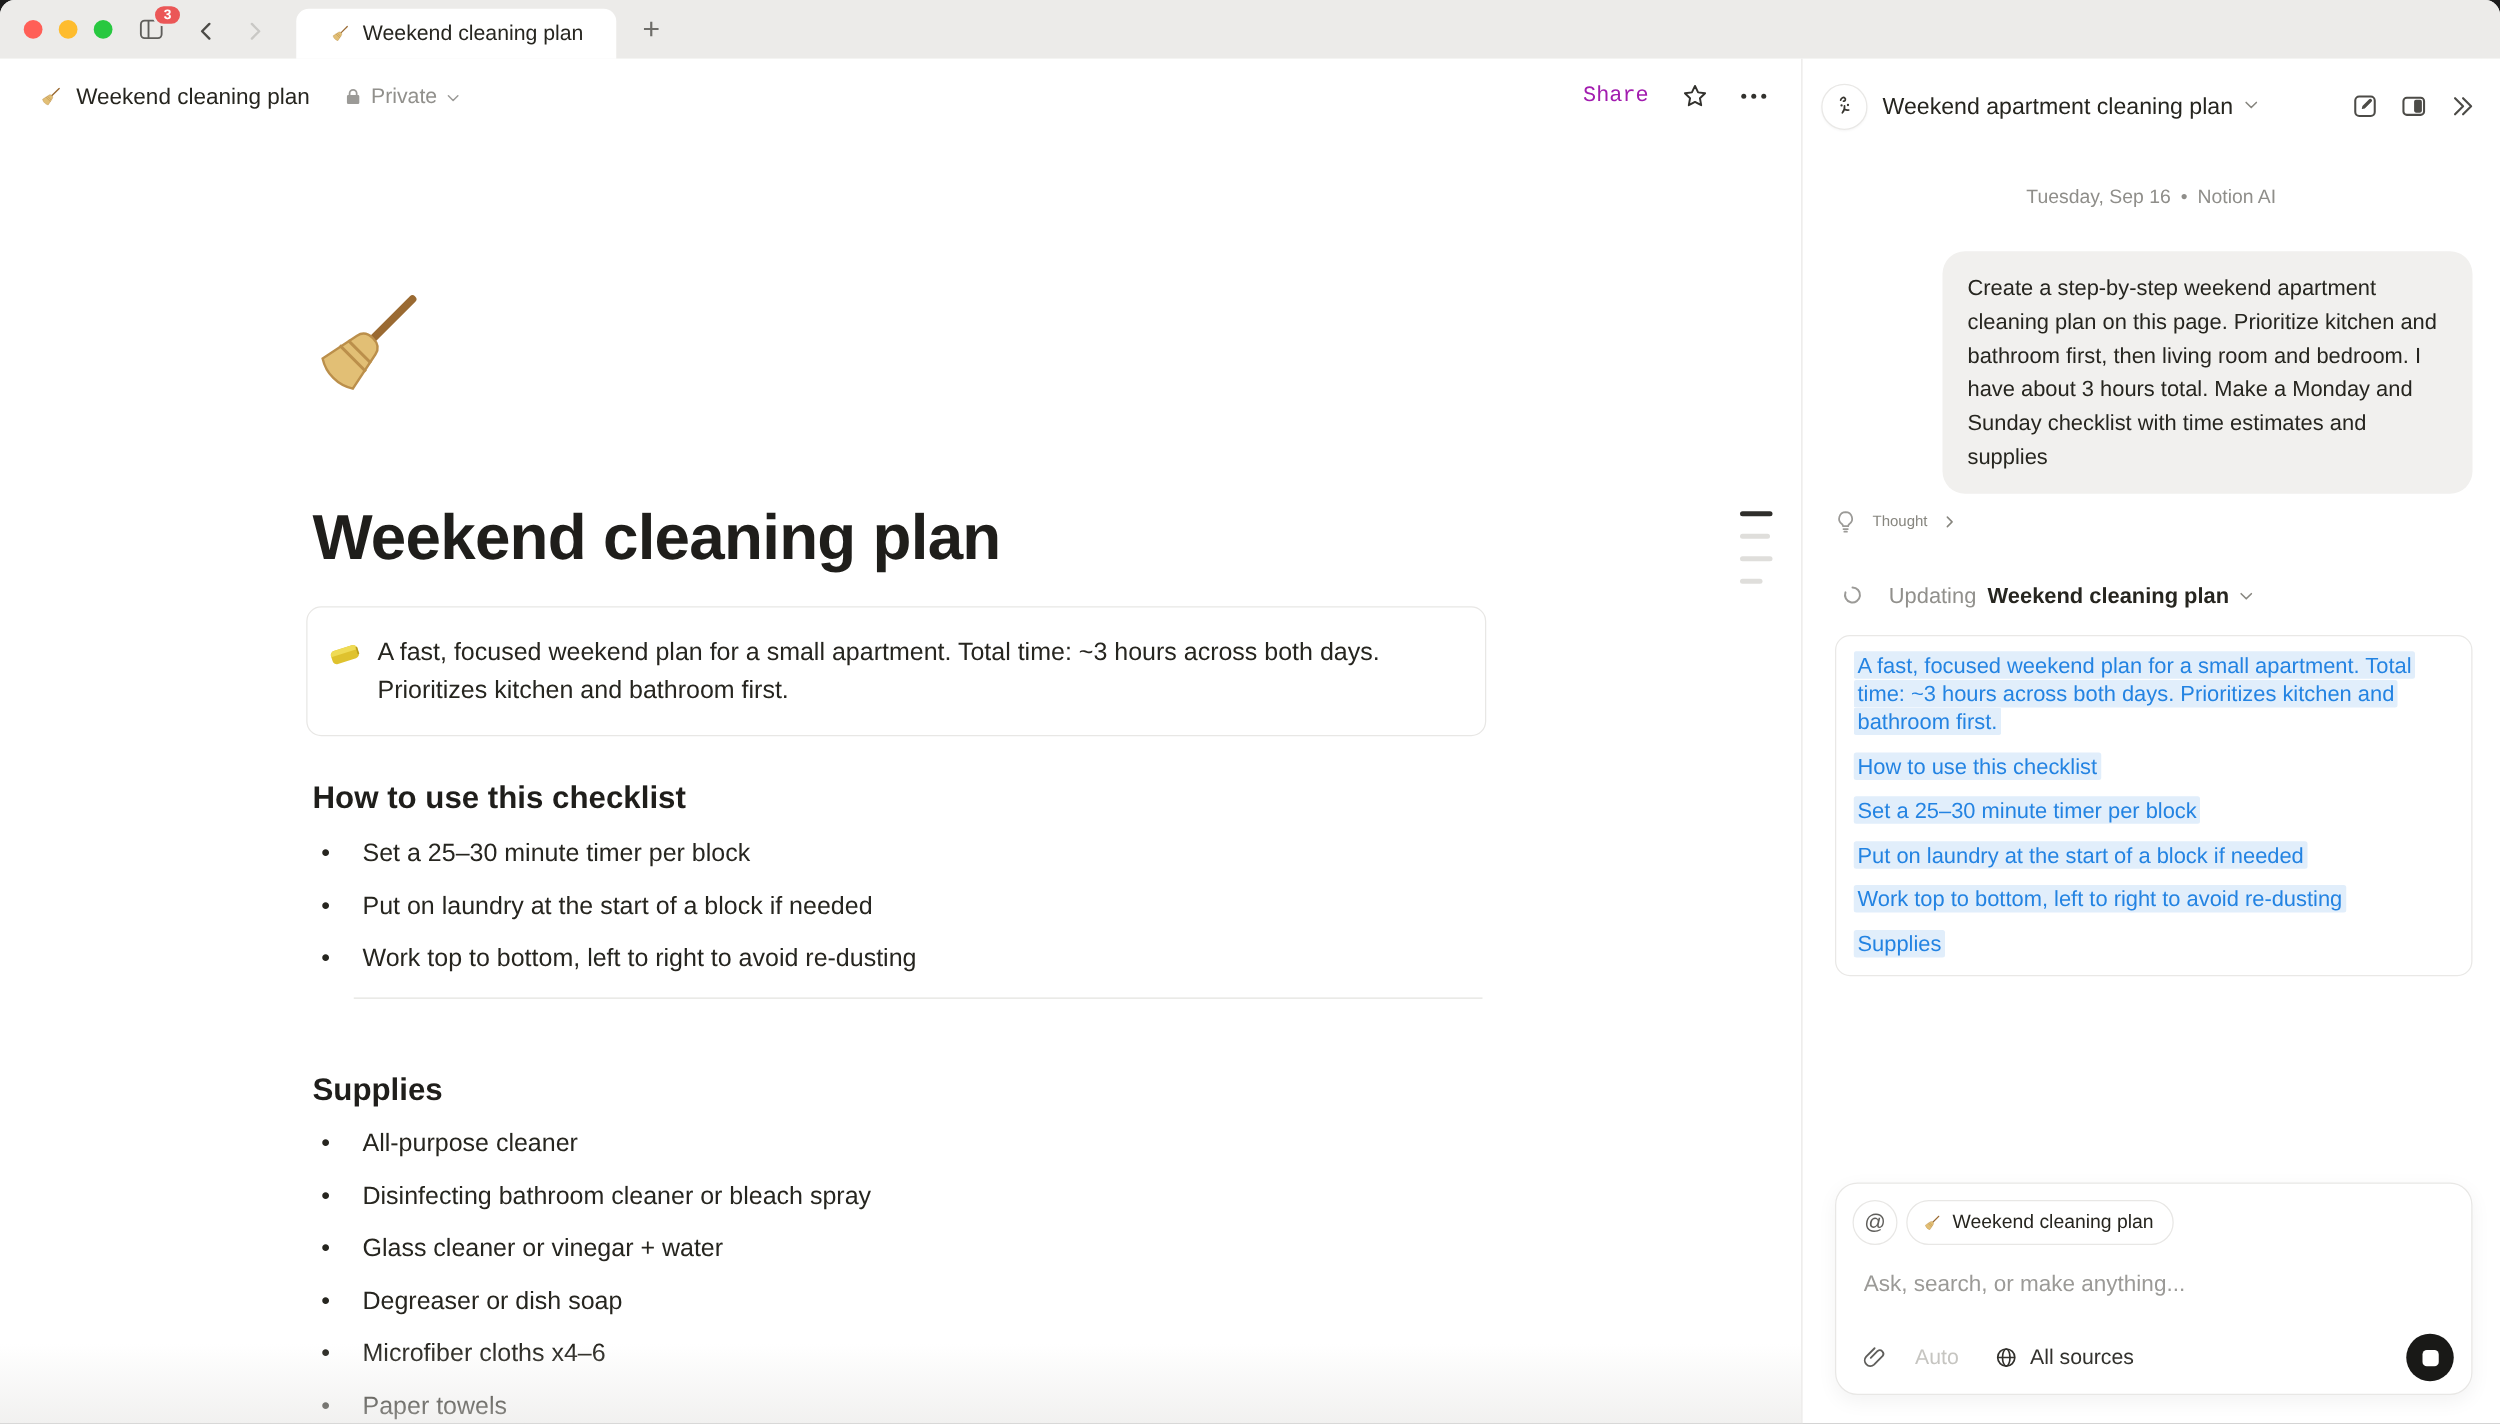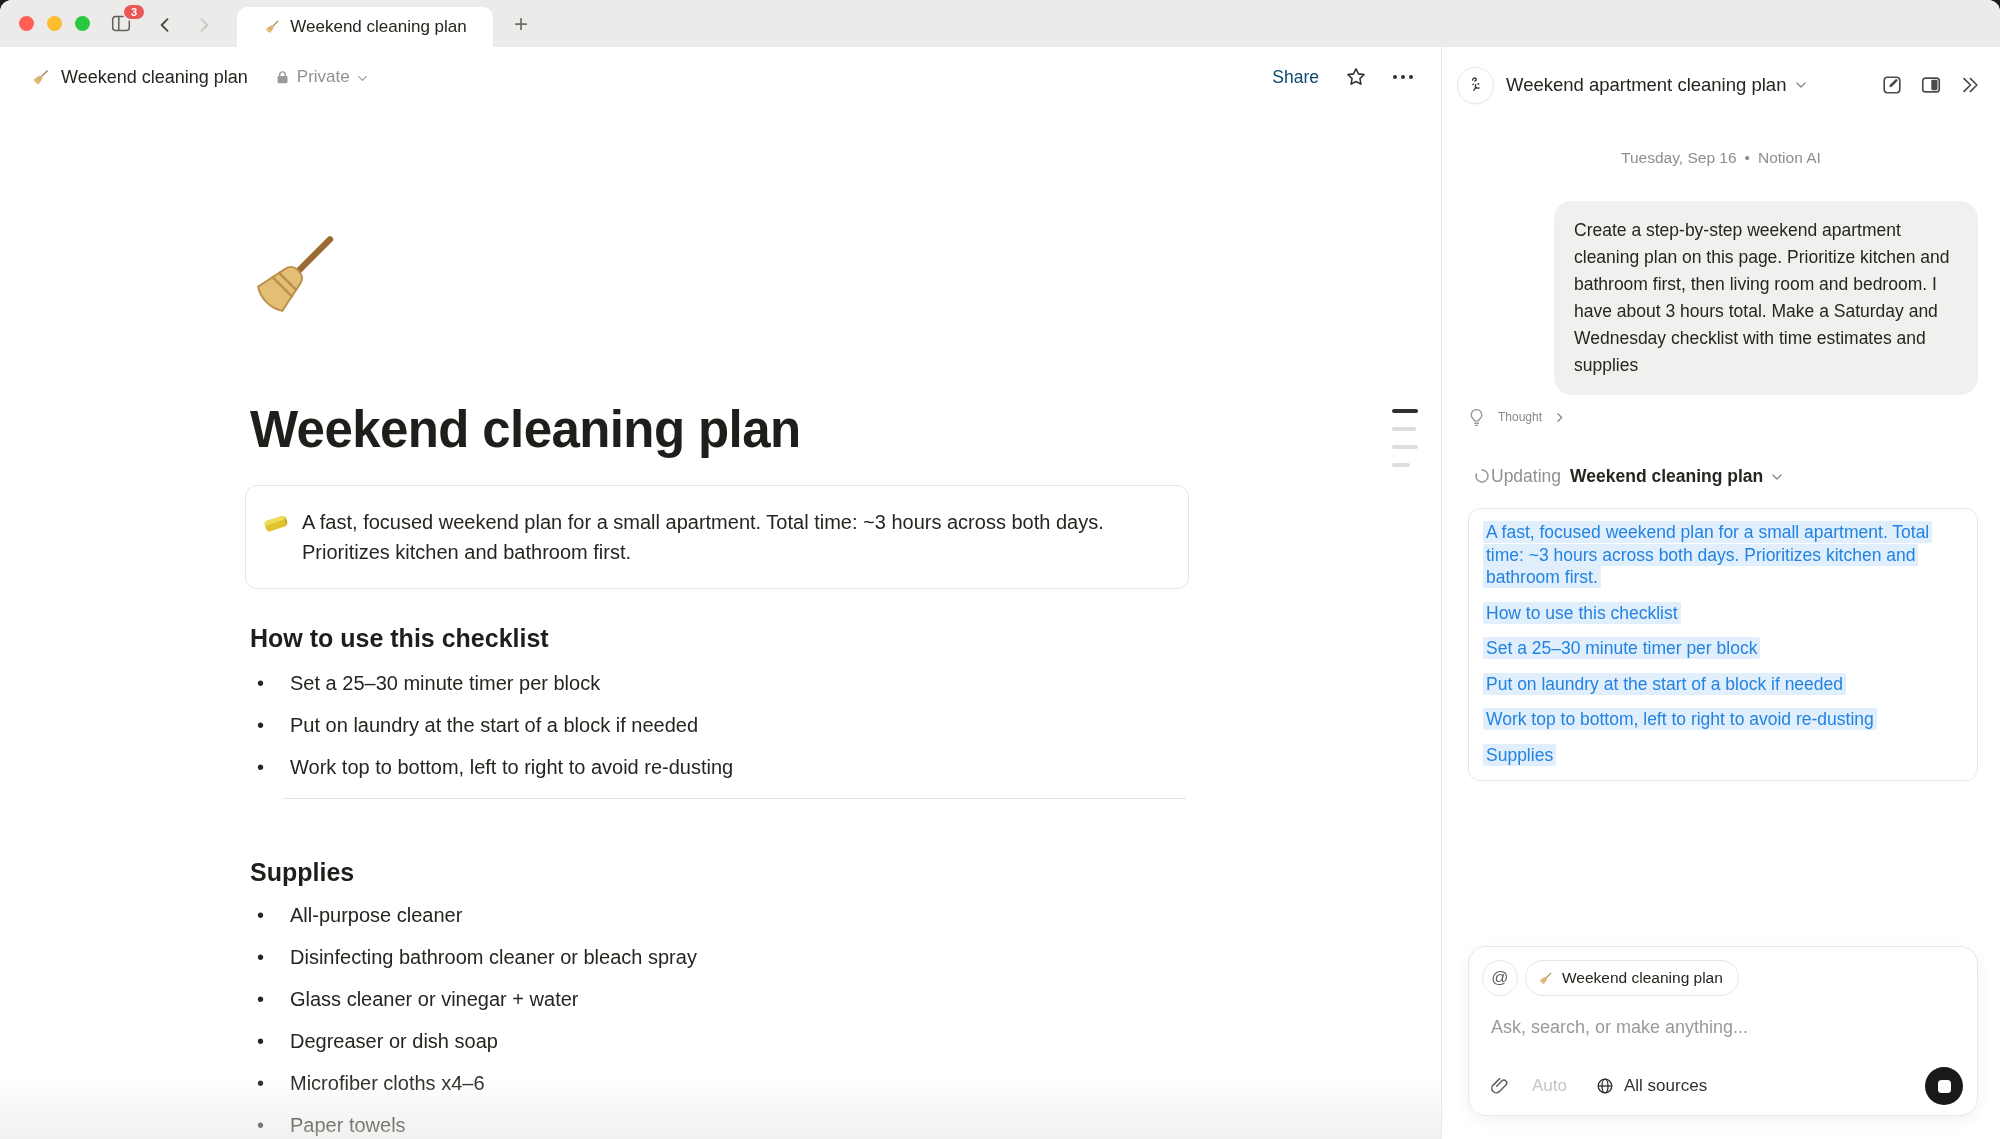--- a/index.html
+++ b/index.html
@@ -39,21 +39,21 @@
   .main-header { position:absolute; top:0; left:0; right:0; height:60px; display:flex; align-items:center; padding:0 28px 0 30px; }
   .crumb-group { display:flex; align-items:center; gap:10px; }
   .crumb-group svg.broom { width:21px; height:21px; }
   .crumb-title { font-size:18px; color:#26251f; }
   .privacy { display:flex; align-items:center; gap:6px; margin-left:26px; color:#91908c; }
   .privacy svg.lock { width:17px; height:17px; color:#9b9a97; }
   .privacy-label { font-size:17px; }
   .privacy svg.chev { width:13px; height:13px; color:#9b9a97; margin-top:2px; }
   .header-spacer { flex:1; }
   .header-right { display:flex; align-items:center; gap:26px; }
-  .share-label { font-size:17.5px; color:#0c4a6e; }
+  .share-label { font-size:17.5px; color:#a21caf;font-family:Liberation Mono, monospace; }
   .star-btn svg { width:22px; height:22px; color:#32312d; display:block; }
   .more-btn { display:flex; gap:4px; align-items:center; height:22px; }
   .more-btn i { width:4px; height:4px; border-radius:50%; background:#32312d; }
 
   .page-icon { position:absolute; left:236px; top:172px; width:114px; height:114px; }
   .page-icon svg { width:114px; height:114px; }
   .page-title { position:absolute; left:250px; top:352px; font-size:51px; line-height:62px; font-weight:bold; letter-spacing:-0.6px; color:#1f1e1b; }
 
   .callout { position:absolute; left:245px; top:438px; width:944px; border:1px solid #e8e7e5; border-radius:12px;
     padding:21px 26px 21px 16px; display:flex; gap:13px; background:#fff; }
@@ -94,21 +94,21 @@
   .bubble { position:absolute; top:154px; left:112px; width:424px; background:#f1f0ee; border-radius:18px;
     padding:16px 20px; font-size:17.5px; line-height:27px; color:#26251f; }
 
   .thought-row { position:absolute; top:357px; left:24px; height:26px; display:flex; align-items:center; gap:11px; color:#87867f; }
   .thought-row svg.bulb { width:21px; height:21px; color:#9b9a97; }
   .thought-label { font-size:12px; }
   .thought-row svg.chev { width:13px; height:13px; margin-top:1px; }
 
   .updating-row { position:absolute; top:416px; left:31px; height:26px; display:flex; align-items:center; }
   .updating-row svg.spin { width:18px; height:18px; color:#9b9a97; }
-  .updating-label { margin-left:0; font-size:17.5px; color:#91908c; }
+  .updating-label { margin-left:20px; font-size:17.5px; color:#91908c; }
   .updating-target { margin-left:9px; font-size:17.5px; font-weight:600; color:#26251f; }
   .updating-row svg.chev { width:14px; height:14px; color:#87867f; margin-left:7px; margin-top:2px; }
 
   .diff-box { position:absolute; top:461px; left:26px; width:510px; border:1px solid #e9e8e6; border-radius:12px;
     padding:12px 17px; background:#fff; }
   .diff-box p { margin:0 0 13px; font-size:17.5px; line-height:22.5px; }
   .diff-box p:last-child { margin-bottom:2px; }
   .hl { background:var(--highlight_blue,#e1eefb); color:var(--accent_blue,#2383e2); padding:1px 3px; margin-left:-3px;
     border-radius:2px; -webkit-box-decoration-break:clone; box-decoration-break:clone; }
 
@@ -331,21 +331,21 @@
             <use href="#i-panel"></use>
           </svg>
         <svg>
             <use href="#i-dchev"></use>
           </svg>
       </div>
     </div>
 
     <div class="panel-date"><span>Tuesday, Sep 16</span><span>•</span><span>Notion AI</span></div>
 
-    <div class="bubble">Create a step-by-step weekend apartment cleaning plan on this page. Prioritize kitchen and bathroom first, then living room and bedroom. I have about 3 hours total. Make a Saturday and Wednesday checklist with time estimates and supplies</div>
+    <div class="bubble">Create a step-by-step weekend apartment cleaning plan on this page. Prioritize kitchen and bathroom first, then living room and bedroom. I have about 3 hours total. Make a Monday and Sunday checklist with time estimates and supplies</div>
 
     <div class="thought-row">
       <svg class="bulb">
           <use href="#i-bulb"></use>
         </svg>
       <span class="thought-label">Thought</span>
       <svg class="chev">
           <use href="#i-chevright"></use>
         </svg>
     </div>

